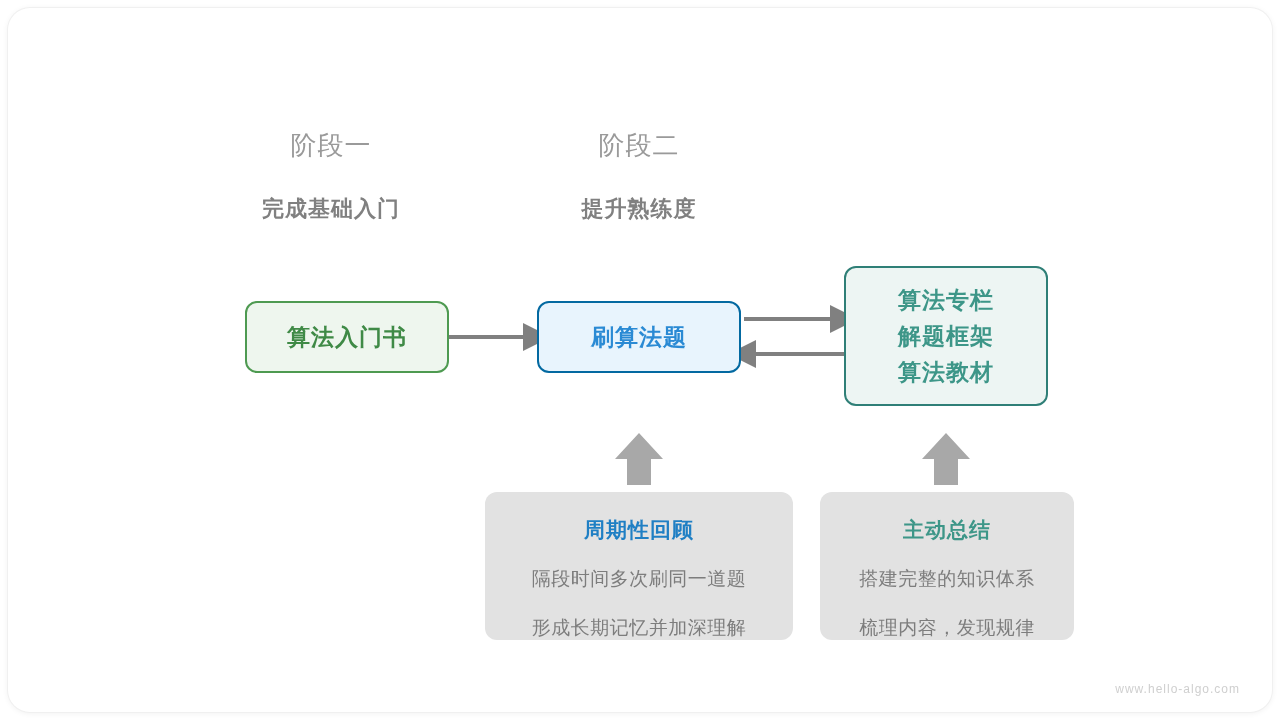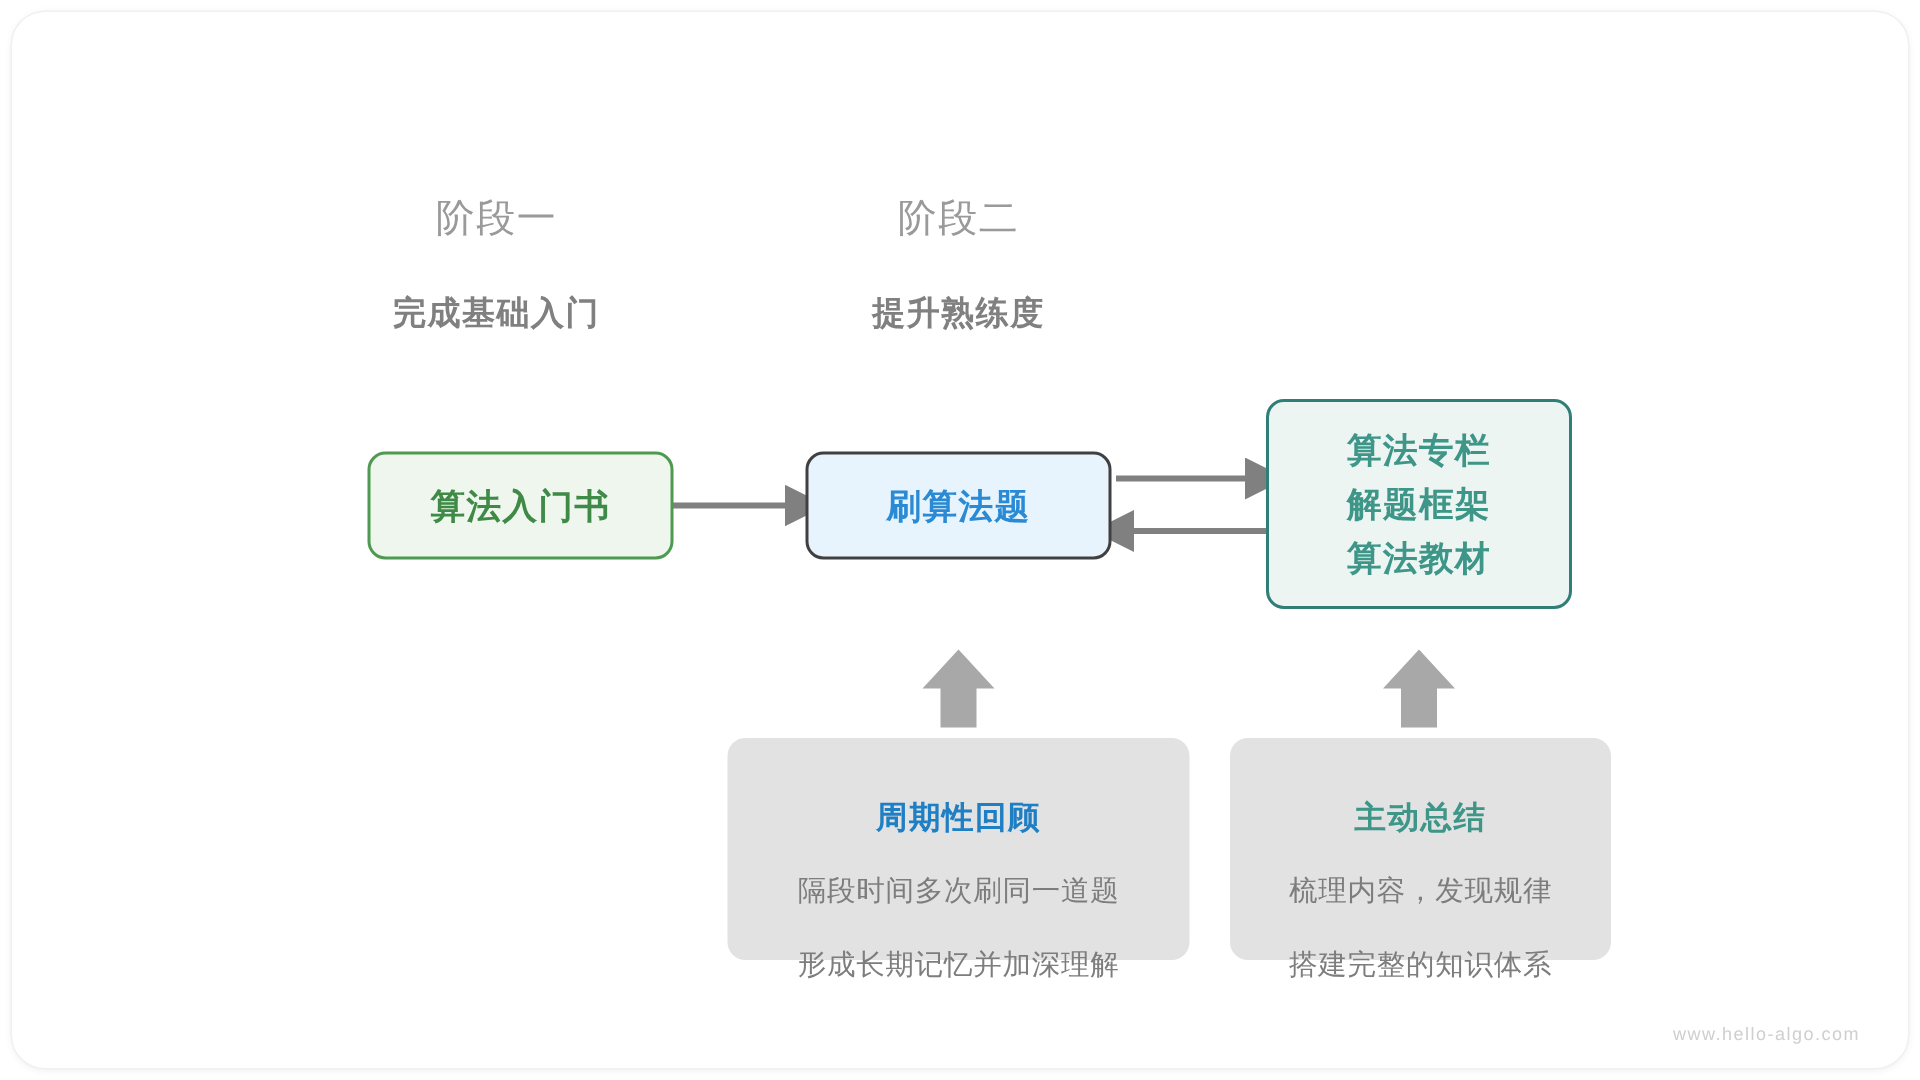--- a/index.html
+++ b/index.html
@@ -79,21 +79,21 @@
     font-size: 23px;
     margin-left: 16px;
   }
 
   .node-blue {
     left: 537px;
     top: 301px;
     width: 204px;
     height: 72px;
     background: #e8f4fd;
-    border: 2px solid #404040;
+    border: 2px solid #0369a1;
     color: #2a8ad4;
     font-size: 23px;
   }
 
   .node-teal {
     left: 844px;
     top: 266px;
     width: 204px;
     height: 140px;
     background: #edf5f3;
@@ -104,21 +104,21 @@
   }
   .node-teal .line { display: block; }
 
   
   .panel {
     position: absolute;
     box-sizing: border-box;
     background: #e2e2e2;
     border-radius: 12px;
     text-align: center;
-    padding-top: 40px;
+    padding-top: 24px;
   }
   .panel-left {
     left: 485px;
     top: 492px;
     width: 308px;
     height: 148px;
   }
   .panel-right {
     left: 820px;
     top: 492px;
@@ -229,19 +229,19 @@
     <div class="panel-title blue">周期性回顾</div>
     <div class="panel-body">
       <span class="line">隔段时间多次刷同一道题</span>
       <span class="line">形成长期记忆并加深理解</span>
     </div>
   </div>
 
   <div class="panel panel-right">
     <div class="panel-title teal">主动总结</div>
     <div class="panel-body">
+      <span class="line">搭建完整的知识体系</span>
       <span class="line">梳理内容，发现规律</span>
-      <span class="line">搭建完整的知识体系</span>
     </div>
   </div>
 
   <div class="watermark">www.hello-algo.com</div>
 </div>
 
 </body></html>

